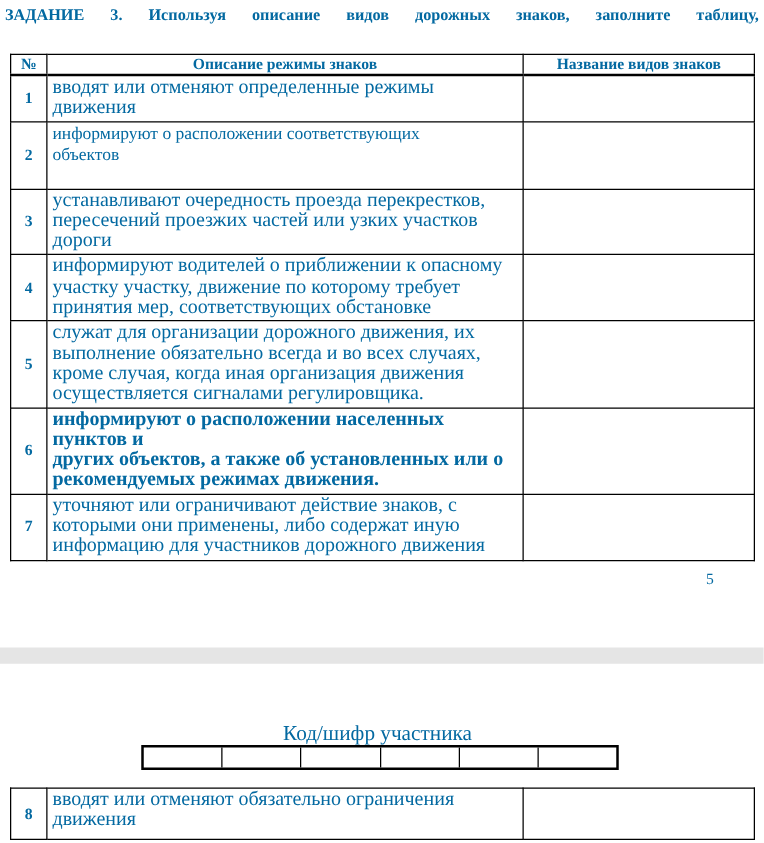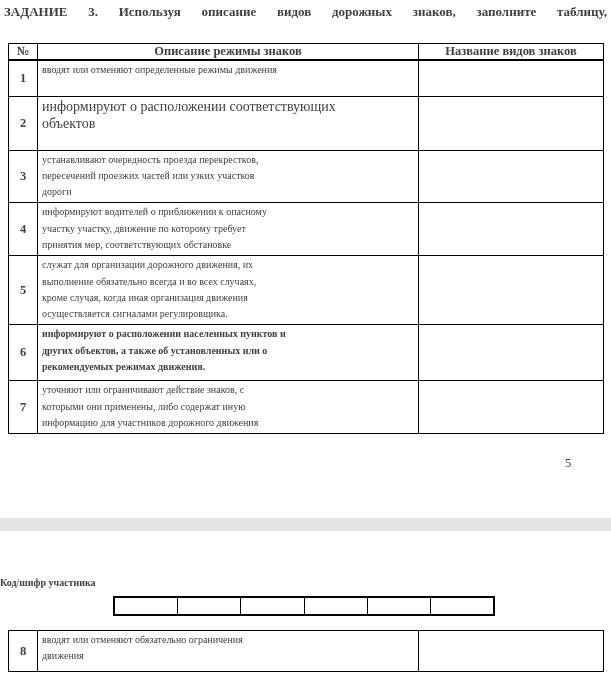--- a/index.html
+++ b/index.html
@@ -3,21 +3,21 @@
 <meta charset="utf-8">
 <style>
   html, body { margin: 0; padding: 0; }
   #screen {
     position: relative;
     width: 611px;
     height: 674px;
     background: #ffffff;
     overflow: hidden;
     font-family: "Liberation Serif", "DejaVu Serif", serif;
-    color: #404040;
+    color: #0369a1;
   }
   
   .doc-title {
     position: absolute;
     left: 4px; top: 4px;
     width: 603px;
     font-weight: bold;
     font-size: 13px;
     line-height: 16.5px;
   }
@@ -45,21 +45,21 @@
   }
   td.num {
     text-align: center;
     vertical-align: middle;
     font-weight: bold;
     font-size: 12.5px;
   }
   td.desc {
     vertical-align: top;
     padding: 1px 4px 2px 4px;
-    font-size: 10px;
+    font-size: 16px;
     line-height: 16.3px;
     white-space: pre-line;
   }
   td.desc.big { font-size: 14px; line-height: 17px; }
   td.answer { background: #ffffff; }
   tr.h36 td { height: 36px; }
   tr.h54 td { height: 54px; }
   tr.h52 td { height: 52px; }
   tr.h68 td { height: 68px; }
   tr.h56 td { height: 56px; font-weight: bold; }
@@ -75,23 +75,23 @@
   }
   .page-gap {
     position: absolute;
     left: 0; top: 518px;
     width: 611px; height: 13px;
   }
   .code-label {
     position: absolute;
     left: 0; top: 577px;
     width: 604px;
-    text-align: left;
-    font-weight: bold;
-    font-size: 10px;
+    text-align: center;
+    font-weight: normal;
+    font-size: 17px;
   }
   .code-boxes {
     position: absolute;
     left: 113px; top: 596px;
     width: 382px; height: 20px;
     border: 2px solid #000;
     box-sizing: border-box;
     display: flex;
   }
   .code-cell { flex: 1 1 0; border-right: 1px solid #000; }

